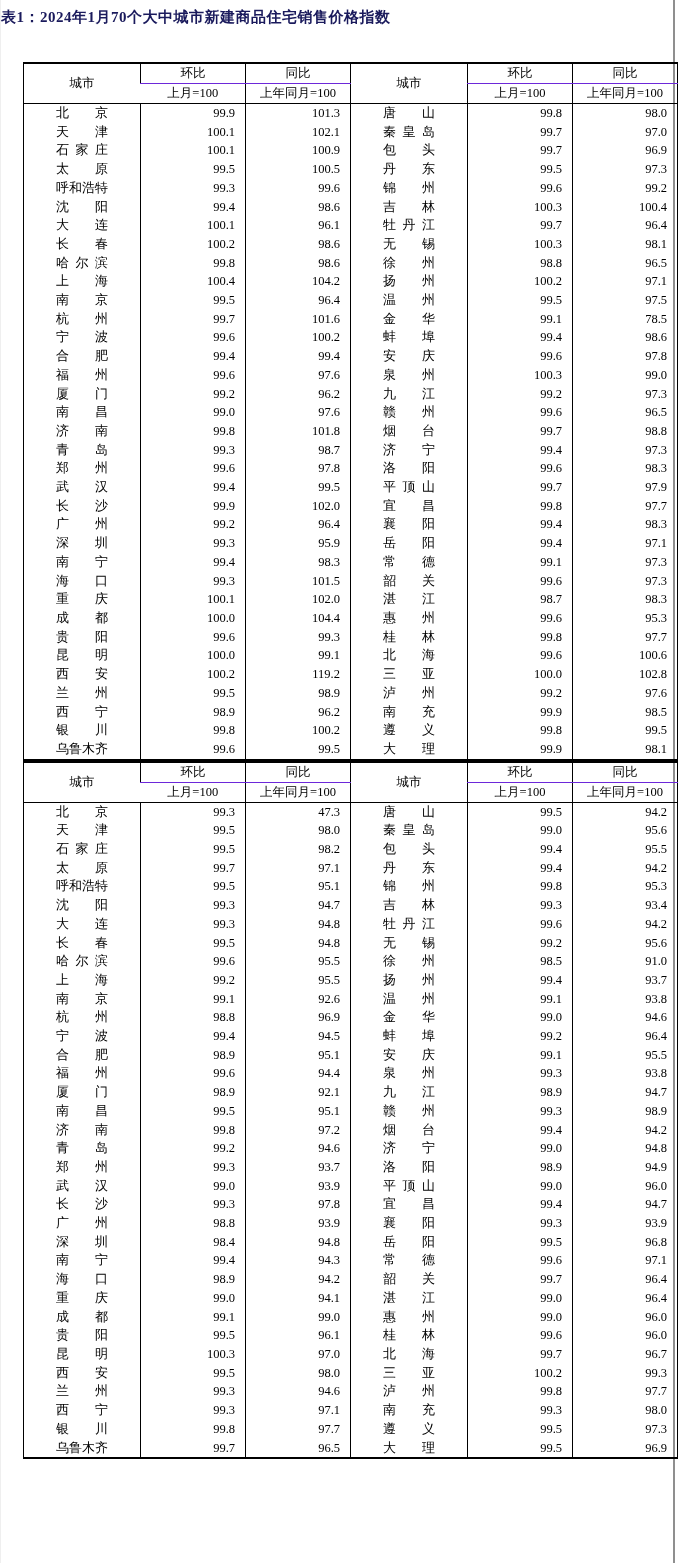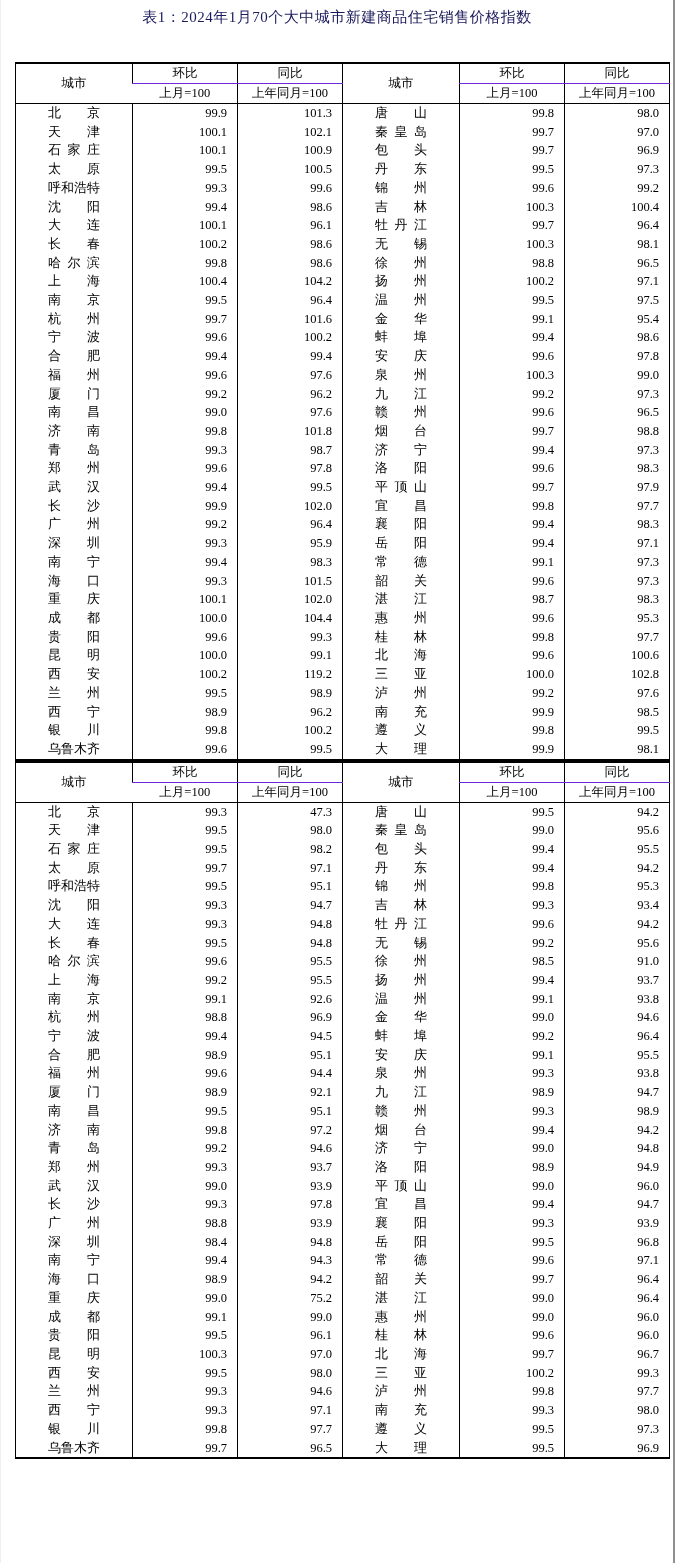--- a/index.html
+++ b/index.html
@@ -1,21 +1,21 @@
 <!DOCTYPE html>
 <html><head>
 <meta charset="utf-8">
 <style>
   html,body{margin:0;padding:0;background:#ffffff;}
   body{width:678px;font-family:"Liberation Serif","DejaVu Serif",serif;color:#000;}
   .page{width:675px;min-height:1563px;border-left:1px solid #efefef;border-right:2px solid #8f8f8f;box-sizing:border-box;padding-top:8px;background:#fff;}
-  .tbl-title{text-align:center;font-weight:normal;font-size:15px;color:#1a1a5c;letter-spacing:0.5px;line-height:18px;}
+  .tbl-title{font-weight:bold;font-size:15px;color:#1a1a5c;letter-spacing:0.5px;line-height:18px;}
   .t1-title{margin:0 0 36px 0;}
   .t2-title{margin:50px 0 32px 0;}
-  table.idx{border-collapse:collapse;table-layout:fixed;width:650px;margin-left:14px;
+  table.idx{border-collapse:collapse;table-layout:fixed;width:650px;margin-left:22px;
             border-top:2px solid #000;border-bottom:2px solid #000;
             border-left:1px solid #000;border-right:1px solid #000;}
   table.idx col.c-city{width:117px;}
   table.idx col.c-num{width:105px;}
   table.idx th, table.idx td{border:0;border-left:1px solid #000;padding:0;font-weight:normal;}
   table.idx tr > *:first-child{border-left:0;}
   thead th{height:19px;line-height:19px;font-size:12.5px;text-align:center;vertical-align:middle;}
   thead th.grp{border-bottom:1px solid #6d28d9;}
   thead th.cityhead{border-bottom:1px solid #000;}
   thead tr.sub th{border-bottom:1px solid #000;}
@@ -144,21 +144,21 @@
           <td class="city"><span class="city-name">温州</span></td>
           <td class="num">99.5</td>
           <td class="num">97.5</td>
         </tr>
         <tr>
           <td class="city"><span class="city-name">杭州</span></td>
           <td class="num">99.7</td>
           <td class="num">101.6</td>
           <td class="city"><span class="city-name">金华</span></td>
           <td class="num">99.1</td>
-          <td class="num">95.4</td>
+          <td class="num">78.5</td>
         </tr>
         <tr>
           <td class="city"><span class="city-name">宁波</span></td>
           <td class="num">99.6</td>
           <td class="num">100.2</td>
           <td class="city"><span class="city-name">蚌埠</span></td>
           <td class="num">99.4</td>
           <td class="num">98.6</td>
         </tr>
         <tr>
@@ -571,21 +571,21 @@
           <td class="city"><span class="city-name">海口</span></td>
           <td class="num">98.9</td>
           <td class="num">94.2</td>
           <td class="city"><span class="city-name">韶关</span></td>
           <td class="num">99.7</td>
           <td class="num">96.4</td>
         </tr>
         <tr>
           <td class="city"><span class="city-name">重庆</span></td>
           <td class="num">99.0</td>
-          <td class="num">75.2</td>
+          <td class="num">94.1</td>
           <td class="city"><span class="city-name">湛江</span></td>
           <td class="num">99.0</td>
           <td class="num">96.4</td>
         </tr>
         <tr>
           <td class="city"><span class="city-name">成都</span></td>
           <td class="num">99.1</td>
           <td class="num">99.0</td>
           <td class="city"><span class="city-name">惠州</span></td>
           <td class="num">99.0</td>

